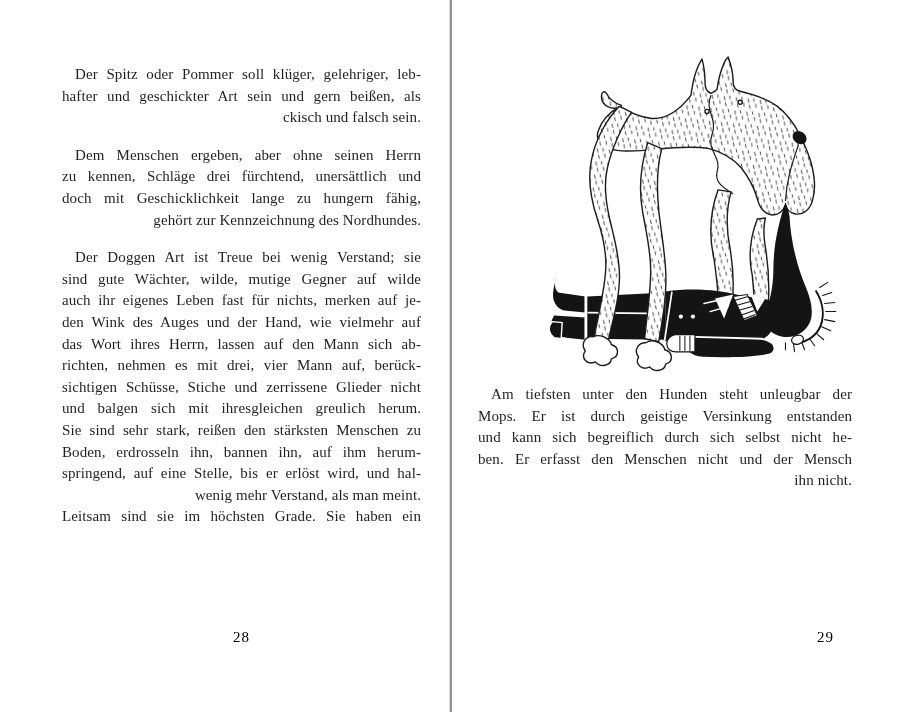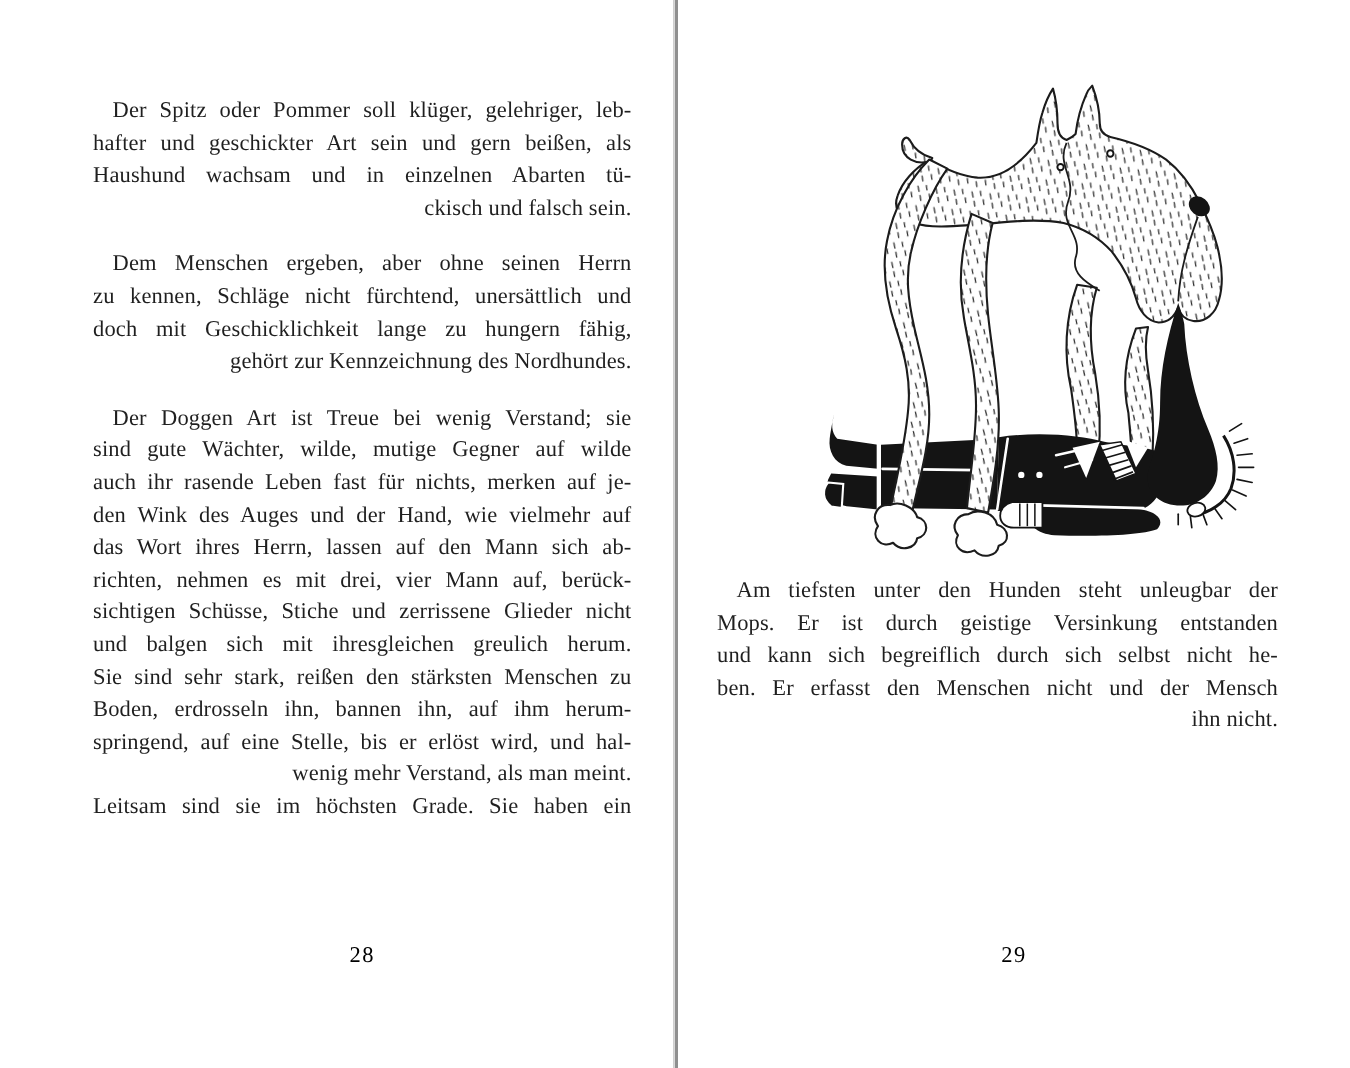--- a/index.html
+++ b/index.html
@@ -22,45 +22,44 @@
   }
   .line::after{content:"";display:inline-block;width:100%;height:0;vertical-align:top;}
   .line.last{text-align:right;}
   .line.last::after{content:none;}
   .para .line:first-child{text-indent:13px;}
   .pagenum{
     position:absolute;top:629px;font-size:15px;color:#000000;text-align:center;
     letter-spacing:1px;
   }
   .pagenum-left{left:62px;width:359px;}
-  .pagenum-right{left:489px;width:374px;}
+  .pagenum-right{left:460px;width:374px;text-align:right;}
   .illus{position:absolute;left:533px;top:48px;}
 </style>
 </head>
 <body>
 
 <div class="sheet">
 
   <div class="textblock textblock-left">
       <div class="para">
         <div class="line">Der Spitz oder Pommer soll klüger, gelehriger, leb-</div>
         <div class="line">hafter und geschickter Art sein und gern beißen, als</div>
-        <div class="line">Haushund wachsam und in einzelnen Abarten tü-</div>
         <div class="line last">ckisch und falsch sein.</div>
       </div>
       <div class="para">
         <div class="line">Dem Menschen ergeben, aber ohne seinen Herrn</div>
-        <div class="line">zu kennen, Schläge nicht fürchtend, unersättlich und</div>
+        <div class="line">zu kennen, Schläge drei fürchtend, unersättlich und</div>
         <div class="line">doch mit Geschicklichkeit lange zu hungern fähig,</div>
         <div class="line last">gehört zur Kennzeichnung des Nordhundes.</div>
       </div>
       <div class="para">
         <div class="line">Der Doggen Art ist Treue bei wenig Verstand; sie</div>
         <div class="line">sind gute Wächter, wilde, mutige Gegner auf wilde</div>
-        <div class="line">auch ihr rasende Leben fast für nichts, merken auf je-</div>
+        <div class="line">auch ihr eigenes Leben fast für nichts, merken auf je-</div>
         <div class="line">den Wink des Auges und der Hand, wie vielmehr auf</div>
         <div class="line">das Wort ihres Herrn, lassen auf den Mann sich ab-</div>
         <div class="line">richten, nehmen es mit drei, vier Mann auf, berück-</div>
         <div class="line">sichtigen Schüsse, Stiche und zerrissene Glieder nicht</div>
         <div class="line">und balgen sich mit ihresgleichen greulich herum.</div>
         <div class="line">Sie sind sehr stark, reißen den stärksten Menschen zu</div>
         <div class="line">Boden, erdrosseln ihn, bannen ihn, auf ihm herum-</div>
         <div class="line">springend, auf eine Stelle, bis er erlöst wird, und hal-</div>
         <div class="line last">wenig mehr Verstand, als man meint.</div>
         <div class="line">Leitsam sind sie im höchsten Grade. Sie haben ein</div>

